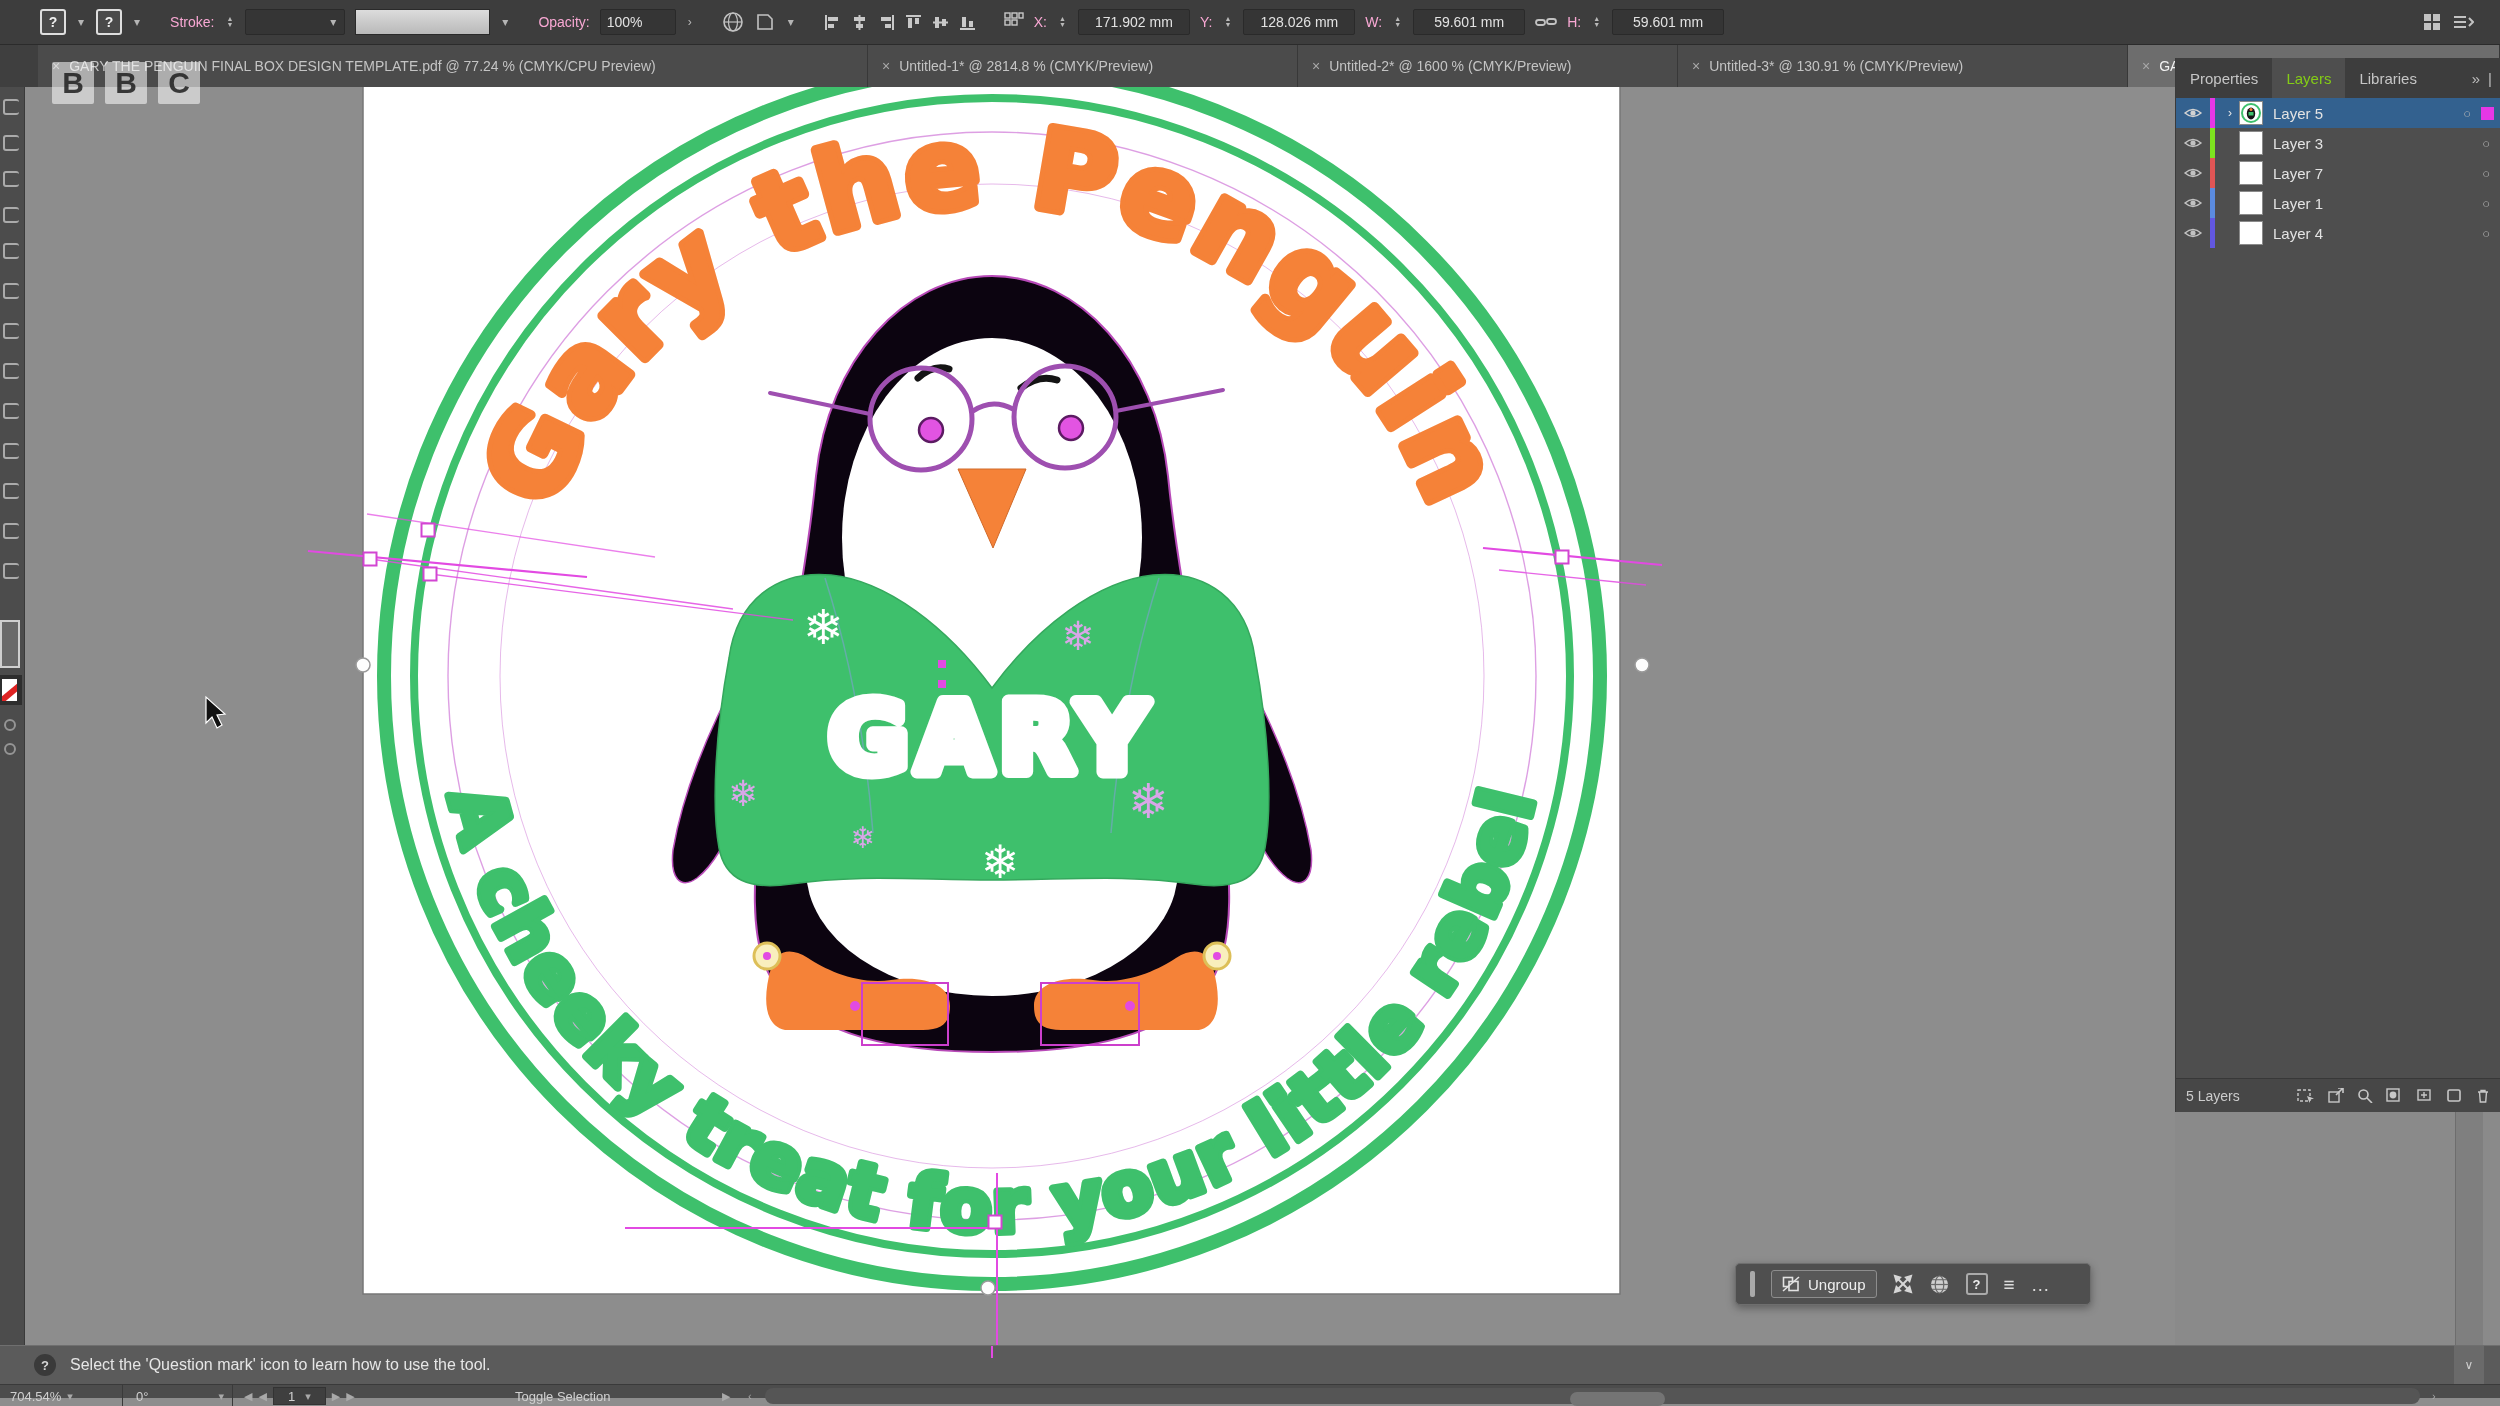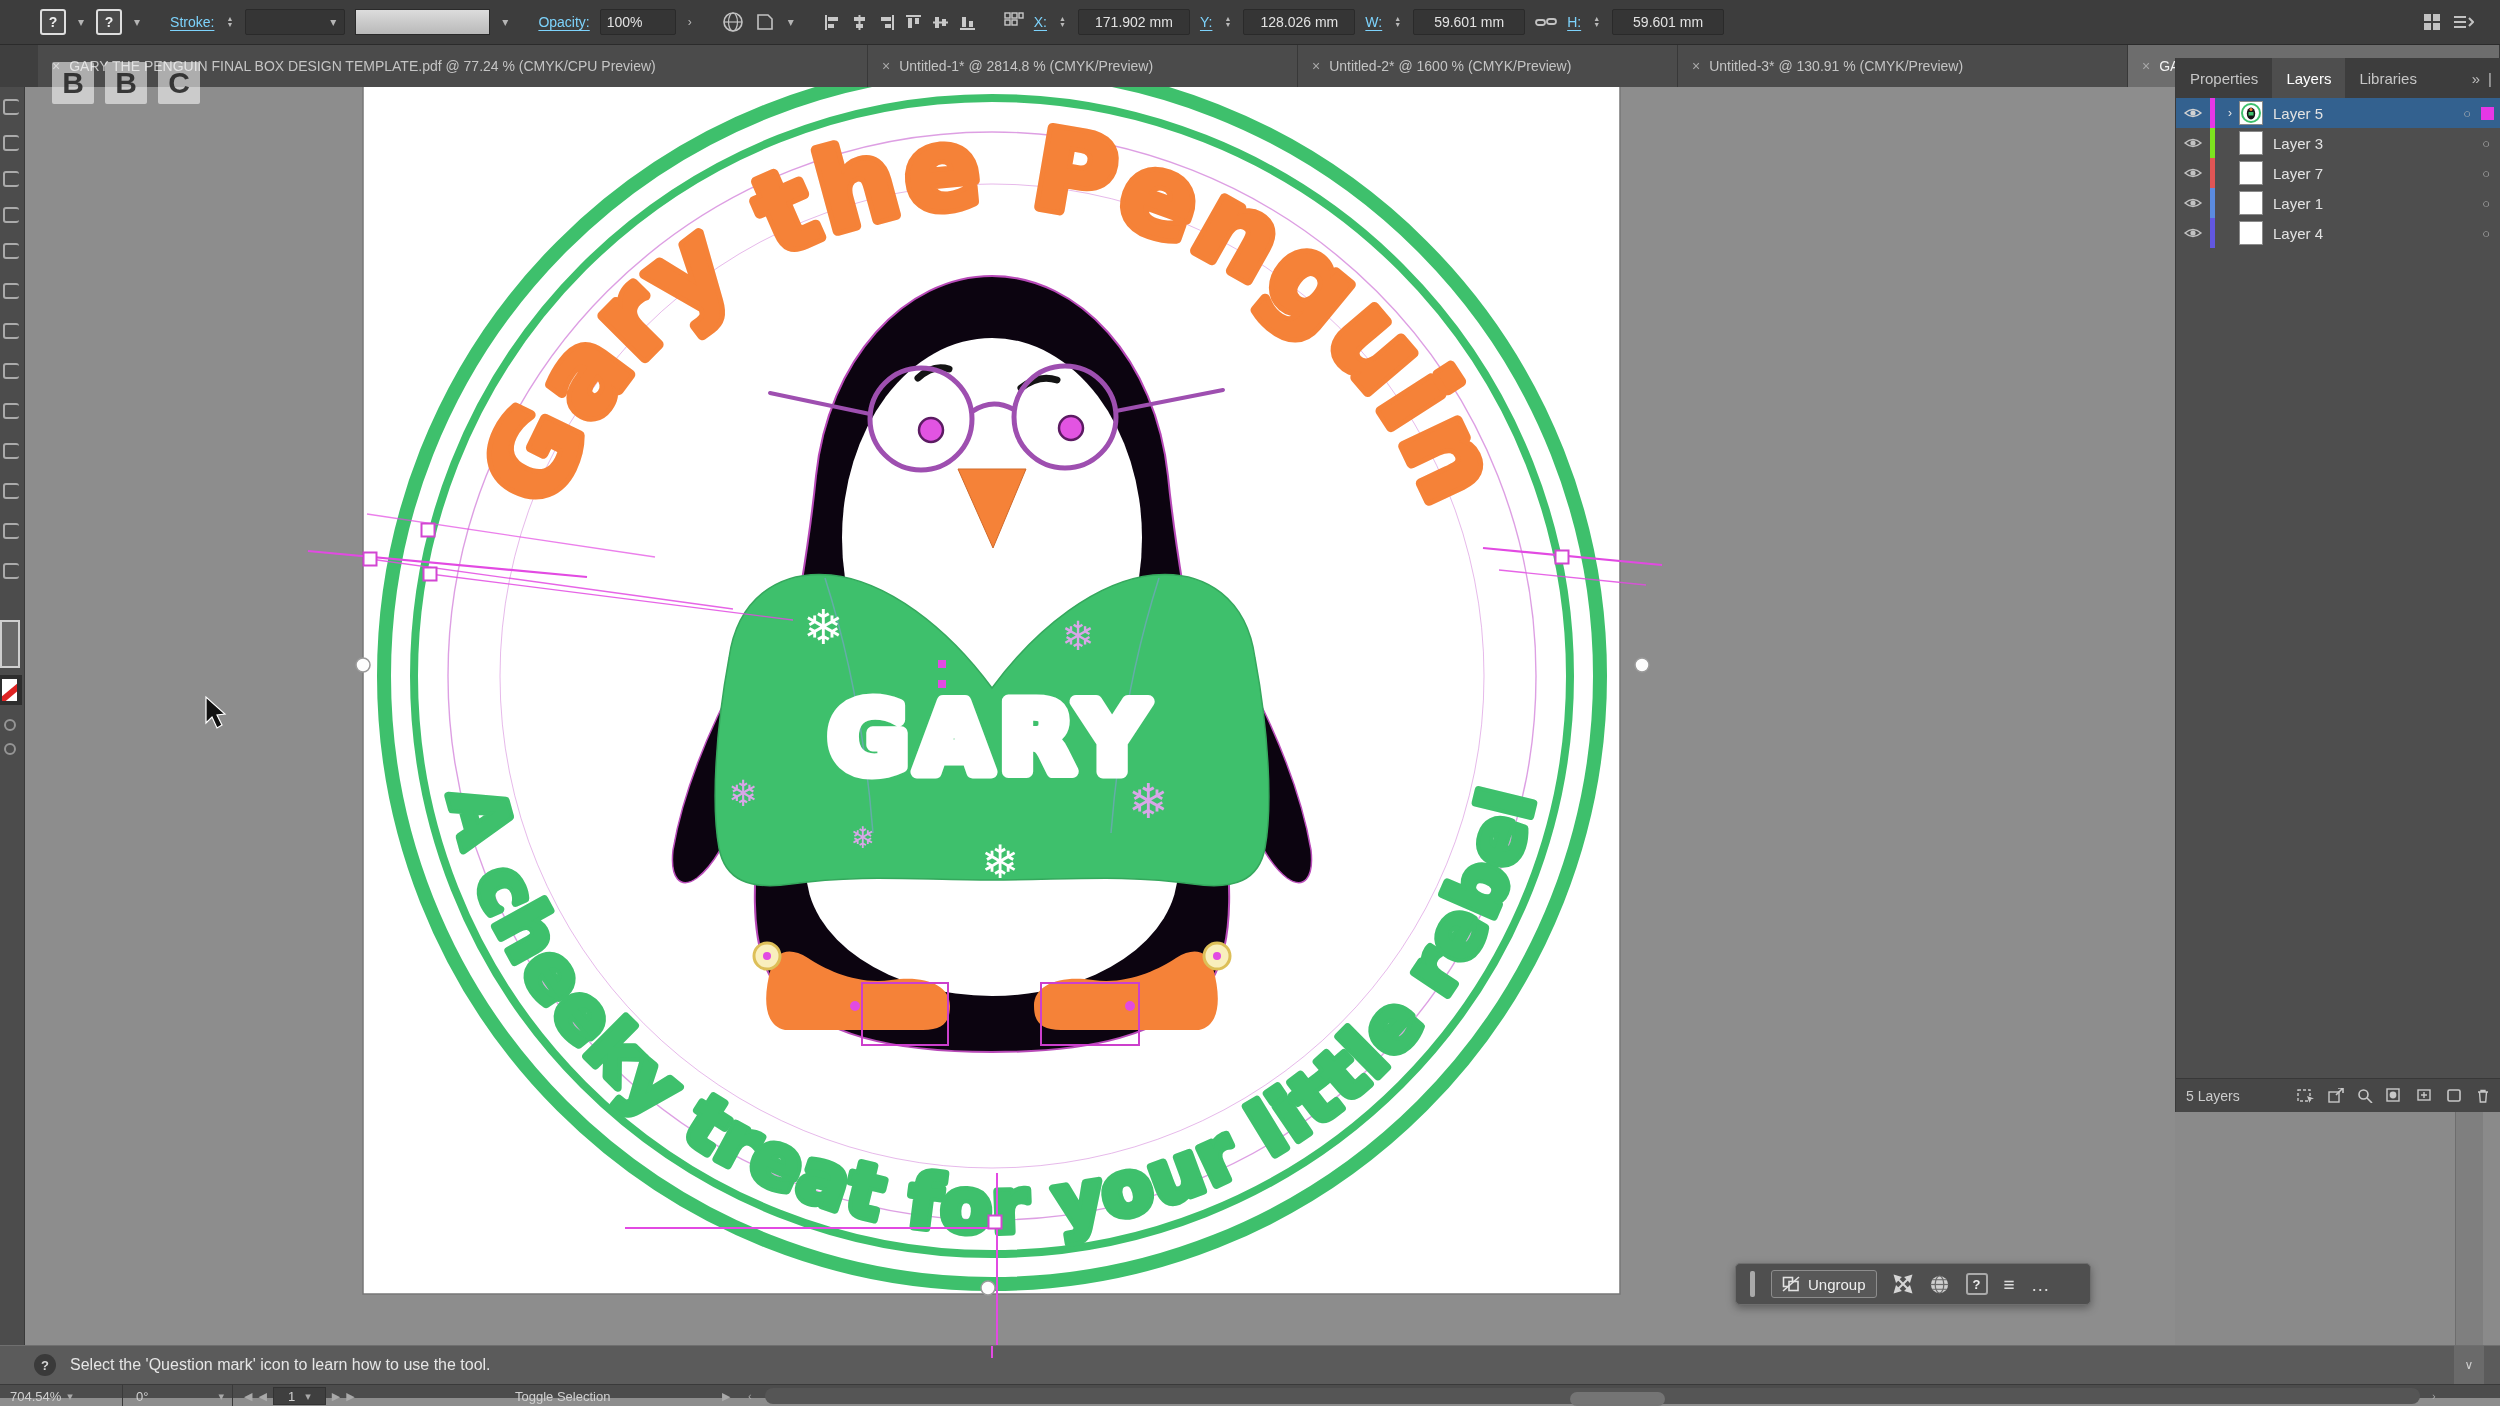--- a/index.html
+++ b/index.html
@@ -13,21 +13,21 @@
   .topbar {
     position:absolute; left:0; top:0; width:2500px; height:45px;
     background:#3d3d3d; border-bottom:1px solid #2b2b2b;
     display:flex; align-items:center; padding:0 26px 0 40px; gap:10px;
     font-size:14px; color:#d4d4d4; white-space:nowrap;
   }
   .qbox { width:26px; height:26px; border:2px solid #dedede; border-radius:3px;
           display:flex; align-items:center; justify-content:center;
           color:#eee; font-weight:bold; font-size:14px; background:#4a4a4a; }
   .chev { color:#b5b5b5; font-size:12px; margin:0 2px; }
-  .lbl { text-decoration:underline; text-underline-offset:3px; color:#7dd3fc; }
+  .lbl { text-underline-offset:3px; color:#f9a8d4; }
   .stepper { display:flex; flex-direction:column; line-height:6px; font-size:7px; color:#b9b9b9; margin:0 2px; }
   .dd { height:26px; background:#353535; border:1px solid #2a2a2a; border-radius:2px;
         display:flex; align-items:center; justify-content:space-between; padding:0 6px; color:#e2e2e2; }
   .dd.w100{ width:100px; } .dd.w85{ width:76px; justify-content:flex-start; gap:6px;}
   .dd.val{ width:112px; justify-content:center; }
   .swatch-big { width:135px; height:26px; border:1px solid #2a2a2a;
         background:linear-gradient(#dcdcdc,#b9b9b9); }
   .ico { display:inline-flex; align-items:center; justify-content:center; }
   .gap8{width:8px;}
   .push { margin-left:auto; }
@@ -77,21 +77,21 @@
   .tb-help { width:22px; height:22px; border:2px solid #aaa; border-radius:3px;
     display:flex; align-items:center; justify-content:center; color:#eee; font-size:13px; font-weight:bold; }
   .tb-txt { color:#dcdcdc; font-size:19px; line-height:1; }
   
   .rightpanel { position:absolute; left:2175px; top:58px; width:325px; height:1054px;
     background:#4e4e4e; border-left:1px solid #3a3a3a; z-index:10;
     display:flex; flex-direction:column; }
   .ptabs { height:40px; background:#3d3d3d; display:flex; align-items:center;
     font-size:15px; color:#c6c6c6; }
   .ptab { padding:0 14px; height:40px; display:flex; align-items:center; }
-  .ptab.active { background:#4e4e4e; color:#ffffff; }
+  .ptab.active { background:#4e4e4e; color:#84cc16; }
   .ptabs .pright { margin-left:auto; display:flex; gap:8px; padding-right:8px;
     color:#bdbdbd; font-size:15px; }
   .searchrow { height:46px; display:flex; align-items:center; padding:0 10px; gap:8px; }
   .searchbox { flex:1; height:30px; background:#3e3e3e; border:1px solid #2f2f2f; border-radius:3px;
     display:flex; align-items:center; gap:8px; padding:0 8px; color:#b2b2b2; font-size:14px; }
   .layerrows { position:relative; }
   .lrow { height:30px; display:flex; align-items:center; position:relative; font-size:15px; color:#e3e3e3; }
   .lrow.sel { background:#33618f; }
   .lrow .eye { width:34px; display:flex; justify-content:center; }
   .lrow .bar { width:5px; align-self:stretch; background:var(--bar,#999); margin-right:6px; }

